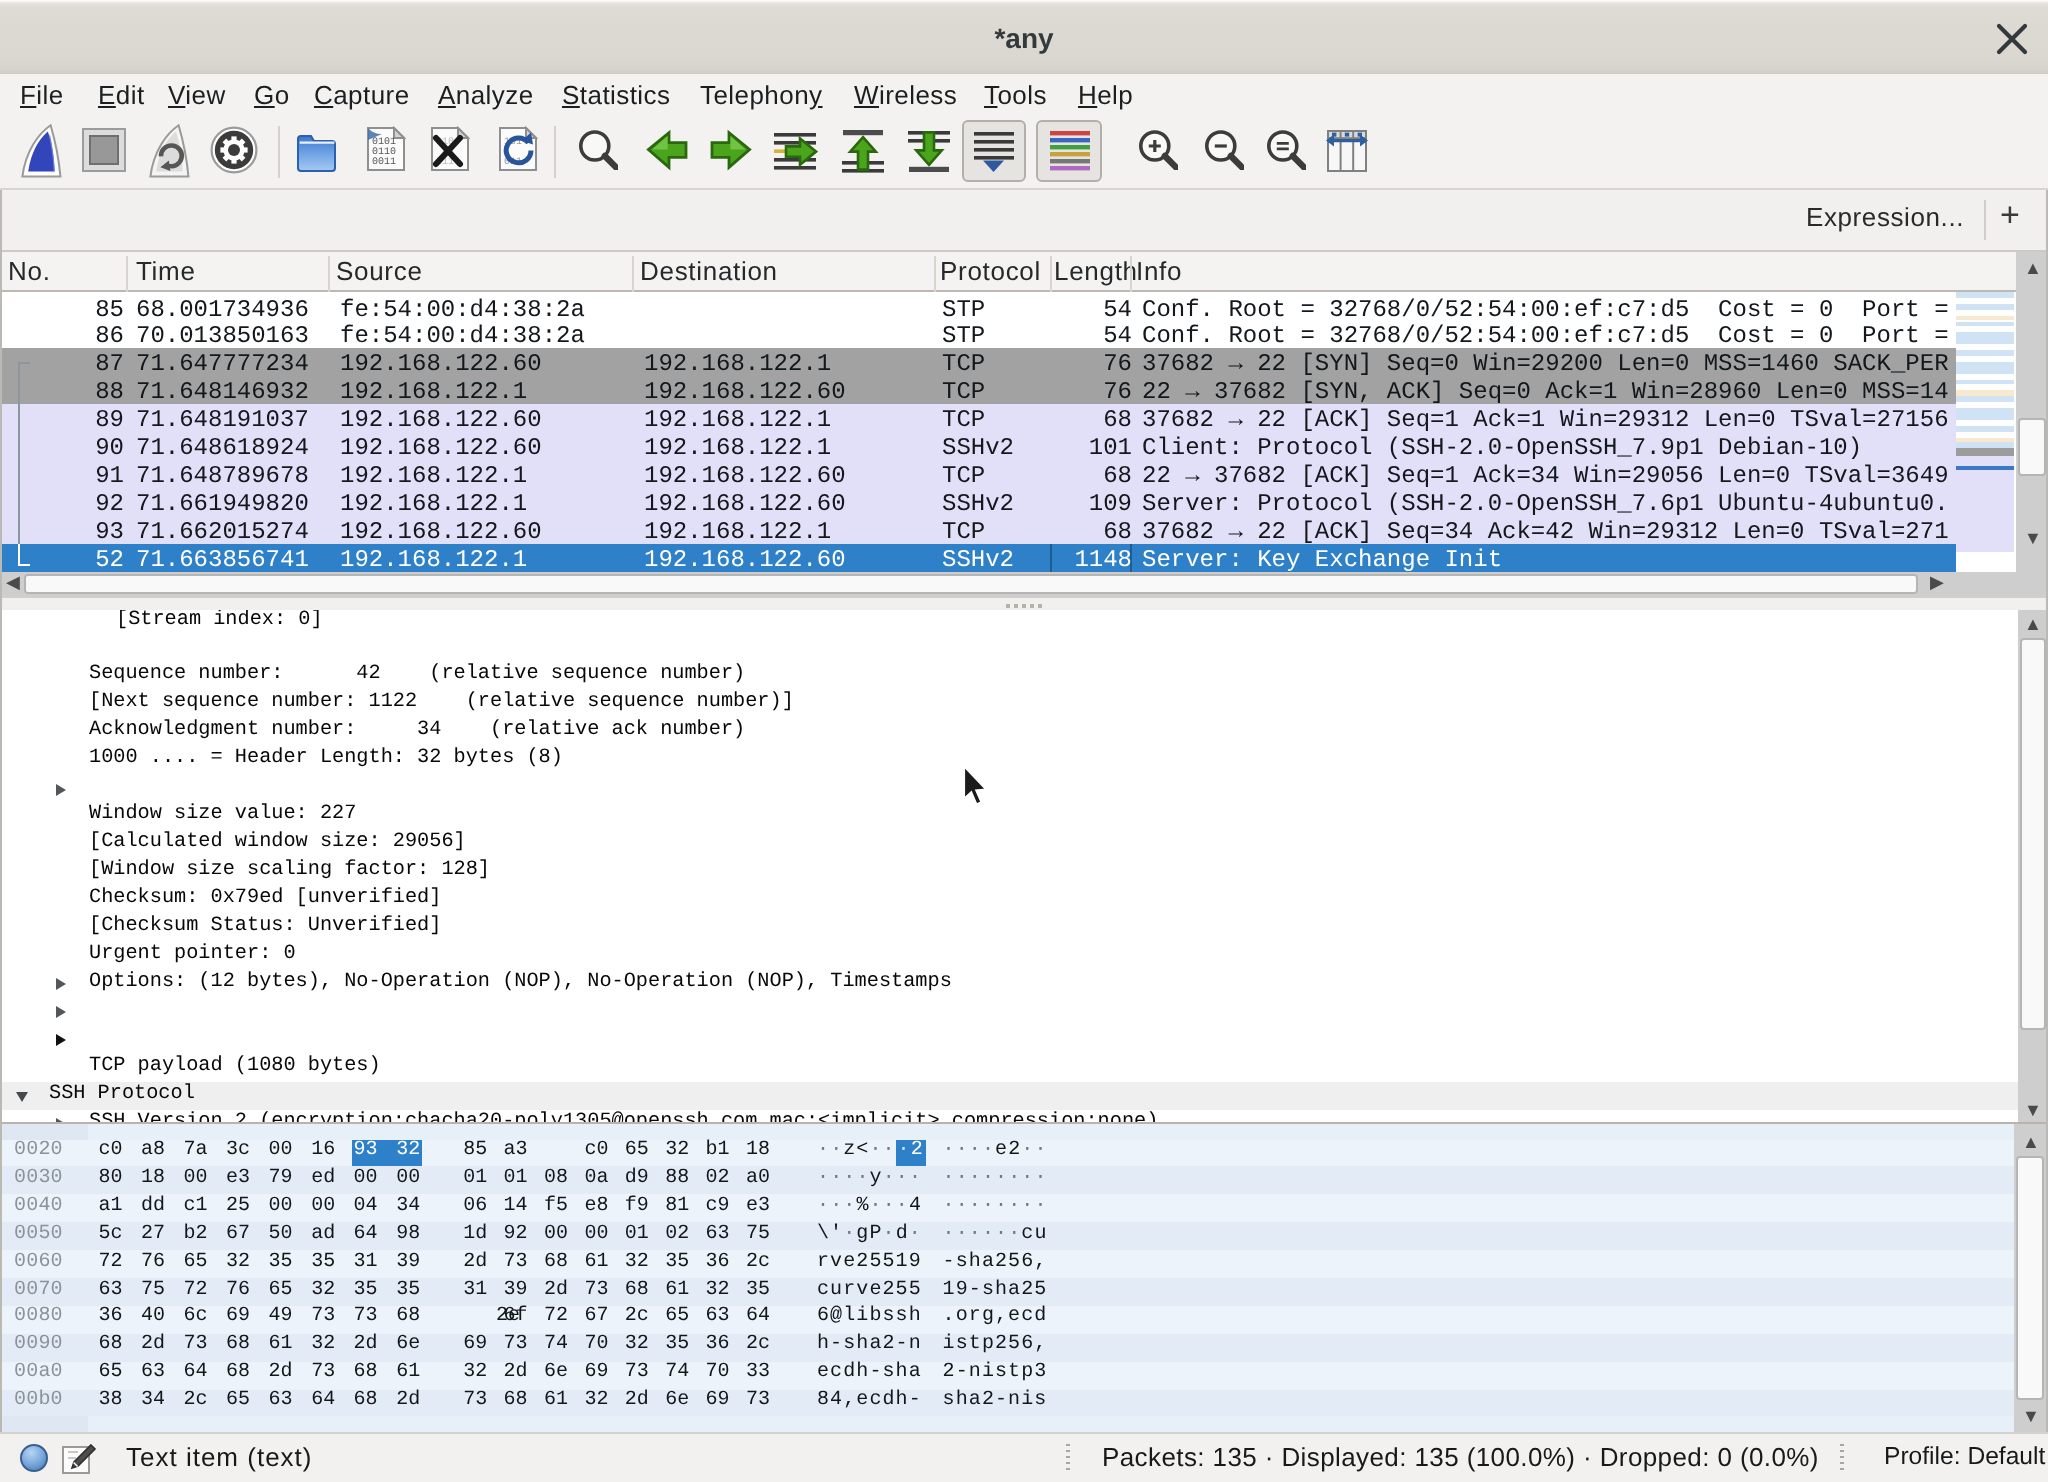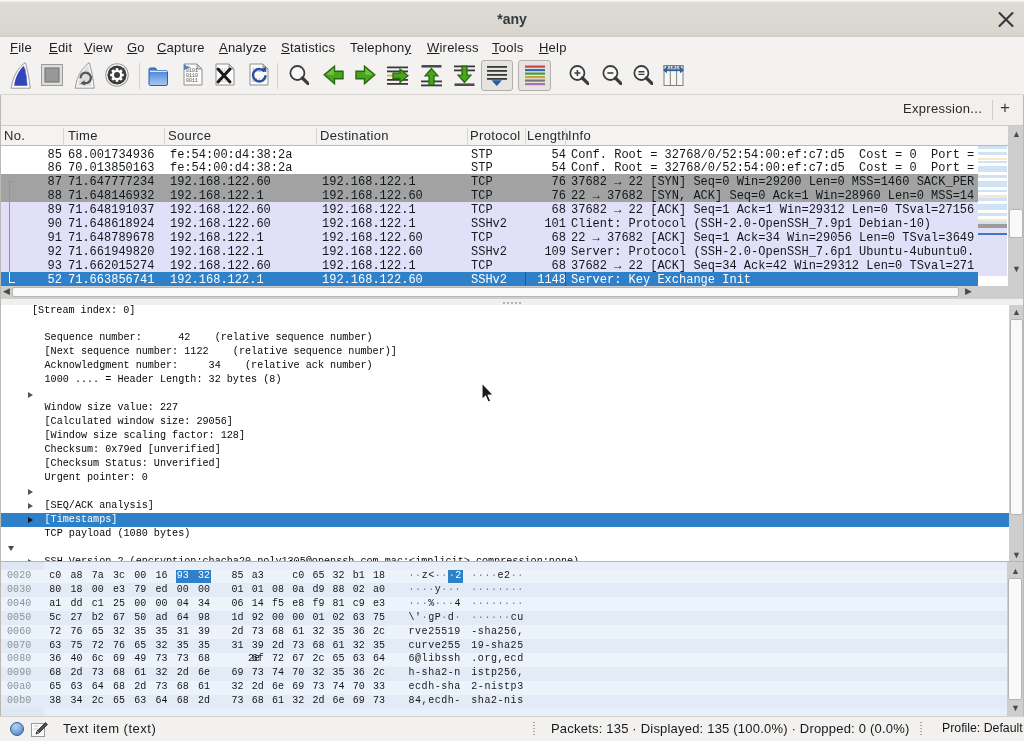--- a/index.html
+++ b/index.html
@@ -352,38 +352,38 @@
   </div>
 <div class="abs" id="hsb">
     <div class="sbarrow" style="left:3px;top:0px">◀</div>
     <div id="hthumb"></div>
     <div class="sbarrow" style="left:965px;top:0px">▶</div>
   </div>
 <div class="abs" id="splitter">
     <div style="position:absolute;left:503px;top:3px;width:18px;height:2px;background:repeating-linear-gradient(90deg,#b5b1ac 0,#b5b1ac 2px,transparent 2px,transparent 4px)"></div>
   </div>
 <div class="abs" id="details">
-    <div class="drow mono" style="top:-1.50px"><span style="position:absolute;left:32px;top:1px">[Stream index: 0]</span></div>
+    <div class="drow mono" style="top:-1.50px"><span style="position:absolute;left:58px;top:1px">[Stream index: 0]</span></div>
     <div class="drow mono" style="top:26.40px"><span style="position:absolute;left:44.5px;top:1px">Sequence number:      42    (relative sequence number)</span></div>
     <div class="drow mono" style="top:40.35px"><span style="position:absolute;left:44.5px;top:1px">[Next sequence number: 1122    (relative sequence number)]</span></div>
     <div class="drow mono" style="top:54.30px"><span style="position:absolute;left:44.5px;top:1px">Acknowledgment number:     34    (relative ack number)</span></div>
     <div class="drow mono" style="top:68.25px"><span style="position:absolute;left:44.5px;top:1px">1000 .... = Header Length: 32 bytes (8)</span></div>
     <div class="dtri" style="left:28px;top:86.70px;border-left-color:#54575a"></div>
     <div class="drow mono" style="top:96.15px"><span style="position:absolute;left:44.5px;top:1px">Window size value: 227</span></div>
     <div class="drow mono" style="top:110.10px"><span style="position:absolute;left:44.5px;top:1px">[Calculated window size: 29056]</span></div>
     <div class="drow mono" style="top:124.05px"><span style="position:absolute;left:44.5px;top:1px">[Window size scaling factor: 128]</span></div>
     <div class="drow mono" style="top:138.00px"><span style="position:absolute;left:44.5px;top:1px">Checksum: 0x79ed [unverified]</span></div>
     <div class="drow mono" style="top:151.95px"><span style="position:absolute;left:44.5px;top:1px">[Checksum Status: Unverified]</span></div>
     <div class="drow mono" style="top:165.90px"><span style="position:absolute;left:44.5px;top:1px">Urgent pointer: 0</span></div>
+    <div class="drow mono" style="top:179.85px"><span style="position:absolute;left:44.5px;top:1px">Options: (12 bytes), No-Operation (NOP), No-Operation (NOP), Timestamps</span></div>
     <div class="dtri" style="left:28px;top:184.35px;border-left-color:#54575a"></div>
-    <div class="drow mono" style="top:193.80px"><span style="position:absolute;left:44.5px;top:1px">[SEQ/ACK analysis]</span></div>
     <div class="dtri" style="left:28px;top:198.30px;border-left-color:#54575a"></div>
-    <div class="drow mono" id="dsel" style="top:207.75px"><span style="position:absolute;left:44.5px;top:1px">[Timestamps]</span></div>
     <div class="dtri" style="left:28px;top:212.25px;border-left-color:#111"></div>
     <div class="drow mono" style="top:221.70px"><span style="position:absolute;left:44.5px;top:1px">TCP payload (1080 bytes)</span></div>
+    <div class="drow mono" style="top:235.65px;background:#f0eff0"><span style="position:absolute;left:24.5px;top:1px">SSH Protocol</span></div>
     <div class="dtrid" style="left:8px;top:241.15px"></div>
     <div class="drow mono" style="top:249.60px"><span style="position:absolute;left:44.5px;top:1px">SSH Version 2 (encryption:chacha20-poly1305@openssh.com mac:&lt;implicit&gt; compression:none)</span></div>
     <div class="dtri" style="left:28px;top:254.10px;border-left-color:#54575a"></div>
     <div class="abs" style="left:481px;top:77px;width:14px;height:22px"><svg width="14" height="22" viewBox="0 0 14 22" style="">
         <path d="M1 1 L1 17.5 L4.6 14.2 L7.2 20.2 L9.8 19.1 L7.2 13.2 L12.2 12.8 Z" fill="#1b1b1b" stroke="#fff" stroke-width="1.1"></path>
       </svg></div>
   </div>
 <div class="abs" id="dvsb">
     <div class="sbarrow" style="left:3px;top:2px">▲</div>
     <div id="dvthumb"></div>

